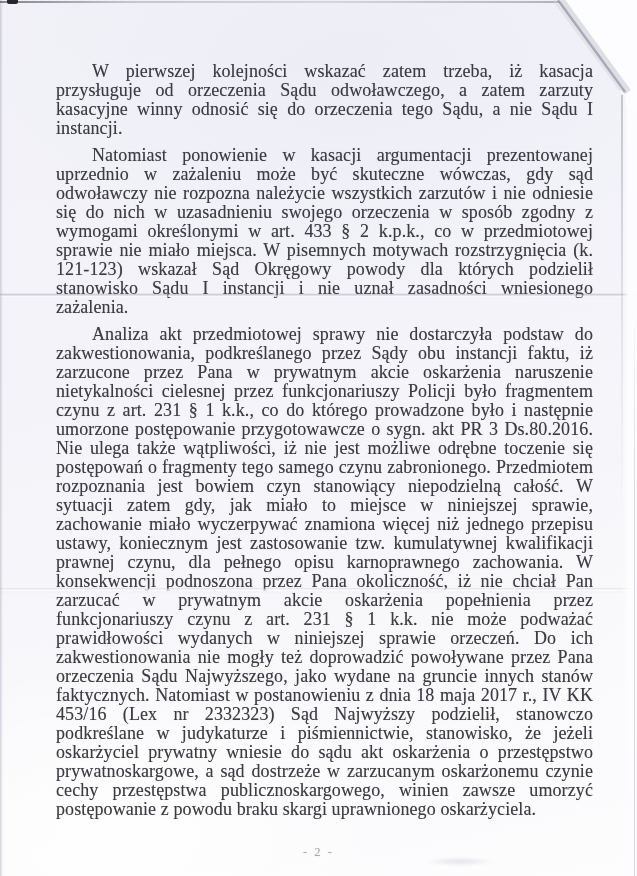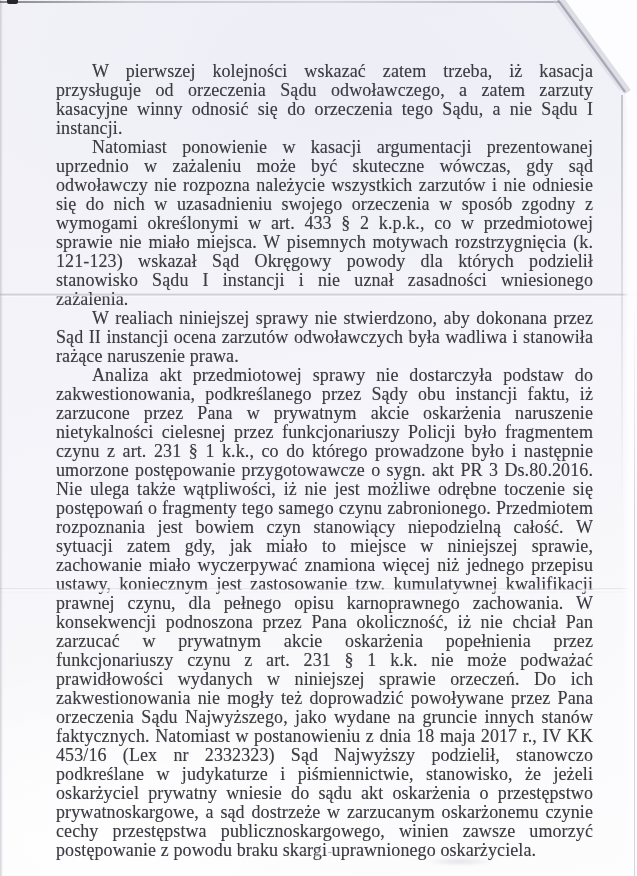--- a/index.html
+++ b/index.html
@@ -25,21 +25,21 @@
     top: 62px;
     width: 537px;
     color: #3d3c43;
     font-size: 18px;
     line-height: 19px;
     text-align: justify;
     letter-spacing: 0.1px;
     text-shadow: 0 0 0.7px rgba(61,60,67,0.45);
   }
   .text-block p { margin: 0; text-indent: 36px; }
-  .text-block p + p { margin-top: 0; }
+  .text-block p + p { margin-top: 8px; }
 
   .page-number {
     position: absolute;
     top: 845px;
     left: 0;
     width: 100%;
     text-align: center;
     color: #abaab2;
     font-size: 12.5px;
     letter-spacing: 2px;
@@ -93,21 +93,20 @@
   }
 </style>
 </head>
 <body>
 
 <div class="page">
 
   <div class="text-block">
     <p>W pierwszej kolejności wskazać zatem trzeba, iż kasacja przysługuje od orzeczenia Sądu odwoławczego, a zatem zarzuty kasacyjne winny odnosić się do orzeczenia tego Sądu, a nie Sądu I instancji.</p>
     <p>Natomiast ponowienie w kasacji argumentacji prezentowanej uprzednio w zażaleniu może być skuteczne wówczas, gdy sąd odwoławczy nie rozpozna należycie wszystkich zarzutów i nie odniesie się do nich w uzasadnieniu swojego orzeczenia w sposób zgodny z wymogami określonymi w art. 433 § 2 k.p.k., co w przedmiotowej sprawie nie miało miejsca. W pisemnych motywach rozstrzygnięcia (k. 121-123) wskazał Sąd Okręgowy powody dla których podzielił stanowisko Sądu I instancji i nie uznał zasadności wniesionego zażalenia.</p>
-    <p>W realiach niniejszej sprawy nie stwierdzono, aby dokonana przez Sąd II instancji ocena zarzutów odwoławczych była wadliwa i stanowiła rażące naruszenie prawa.</p>
     <p>Analiza akt przedmiotowej sprawy nie dostarczyła podstaw do zakwestionowania, podkreślanego przez Sądy obu instancji faktu, iż zarzucone przez Pana w prywatnym akcie oskarżenia naruszenie nietykalności cielesnej przez funkcjonariuszy Policji było fragmentem czynu z art. 231 § 1 k.k., co do którego prowadzone było i następnie umorzone postępowanie przygotowawcze o sygn. akt PR 3 Ds.80.2016. Nie ulega także wątpliwości, iż nie jest możliwe odrębne toczenie się postępowań o fragmenty tego samego czynu zabronionego. Przedmiotem rozpoznania jest bowiem czyn stanowiący niepodzielną całość. W sytuacji zatem gdy, jak miało to miejsce w niniejszej sprawie, zachowanie miało wyczerpywać znamiona więcej niż jednego przepisu ustawy, koniecznym jest zastosowanie tzw. kumulatywnej kwalifikacji prawnej czynu, dla pełnego opisu karnoprawnego zachowania. W konsekwencji podnoszona przez Pana okoliczność, iż nie chciał Pan zarzucać w prywatnym akcie oskarżenia popełnienia przez funkcjonariuszy czynu z art. 231 § 1 k.k. nie może podważać prawidłowości wydanych w niniejszej sprawie orzeczeń. Do ich zakwestionowania nie mogły też doprowadzić powoływane przez Pana orzeczenia Sądu Najwyższego, jako wydane na gruncie innych stanów faktycznych. Natomiast w postanowieniu z dnia 18 maja 2017 r., IV KK 453/16 (Lex nr 2332323) Sąd Najwyższy podzielił, stanowczo podkreślane w judykaturze i piśmiennictwie, stanowisko, że jeżeli oskarżyciel prywatny wniesie do sądu akt oskarżenia o przestępstwo prywatnoskargowe, a sąd dostrzeże w zarzucanym oskarżonemu czynie cechy przestępstwa publicznoskargowego, winien zawsze umorzyć postępowanie z powodu braku skargi uprawnionego oskarżyciela.</p>
   </div>
 
   <div class="crease-upper"></div>
   <div class="crease-lower"></div>
   <div class="left-edge-shadow"></div>
   <div class="right-edge-band"></div>
   <div class="right-edge-inner-line"></div>
   <div class="right-edge-outer-line"></div>
   <div class="top-edge-line"></div>

